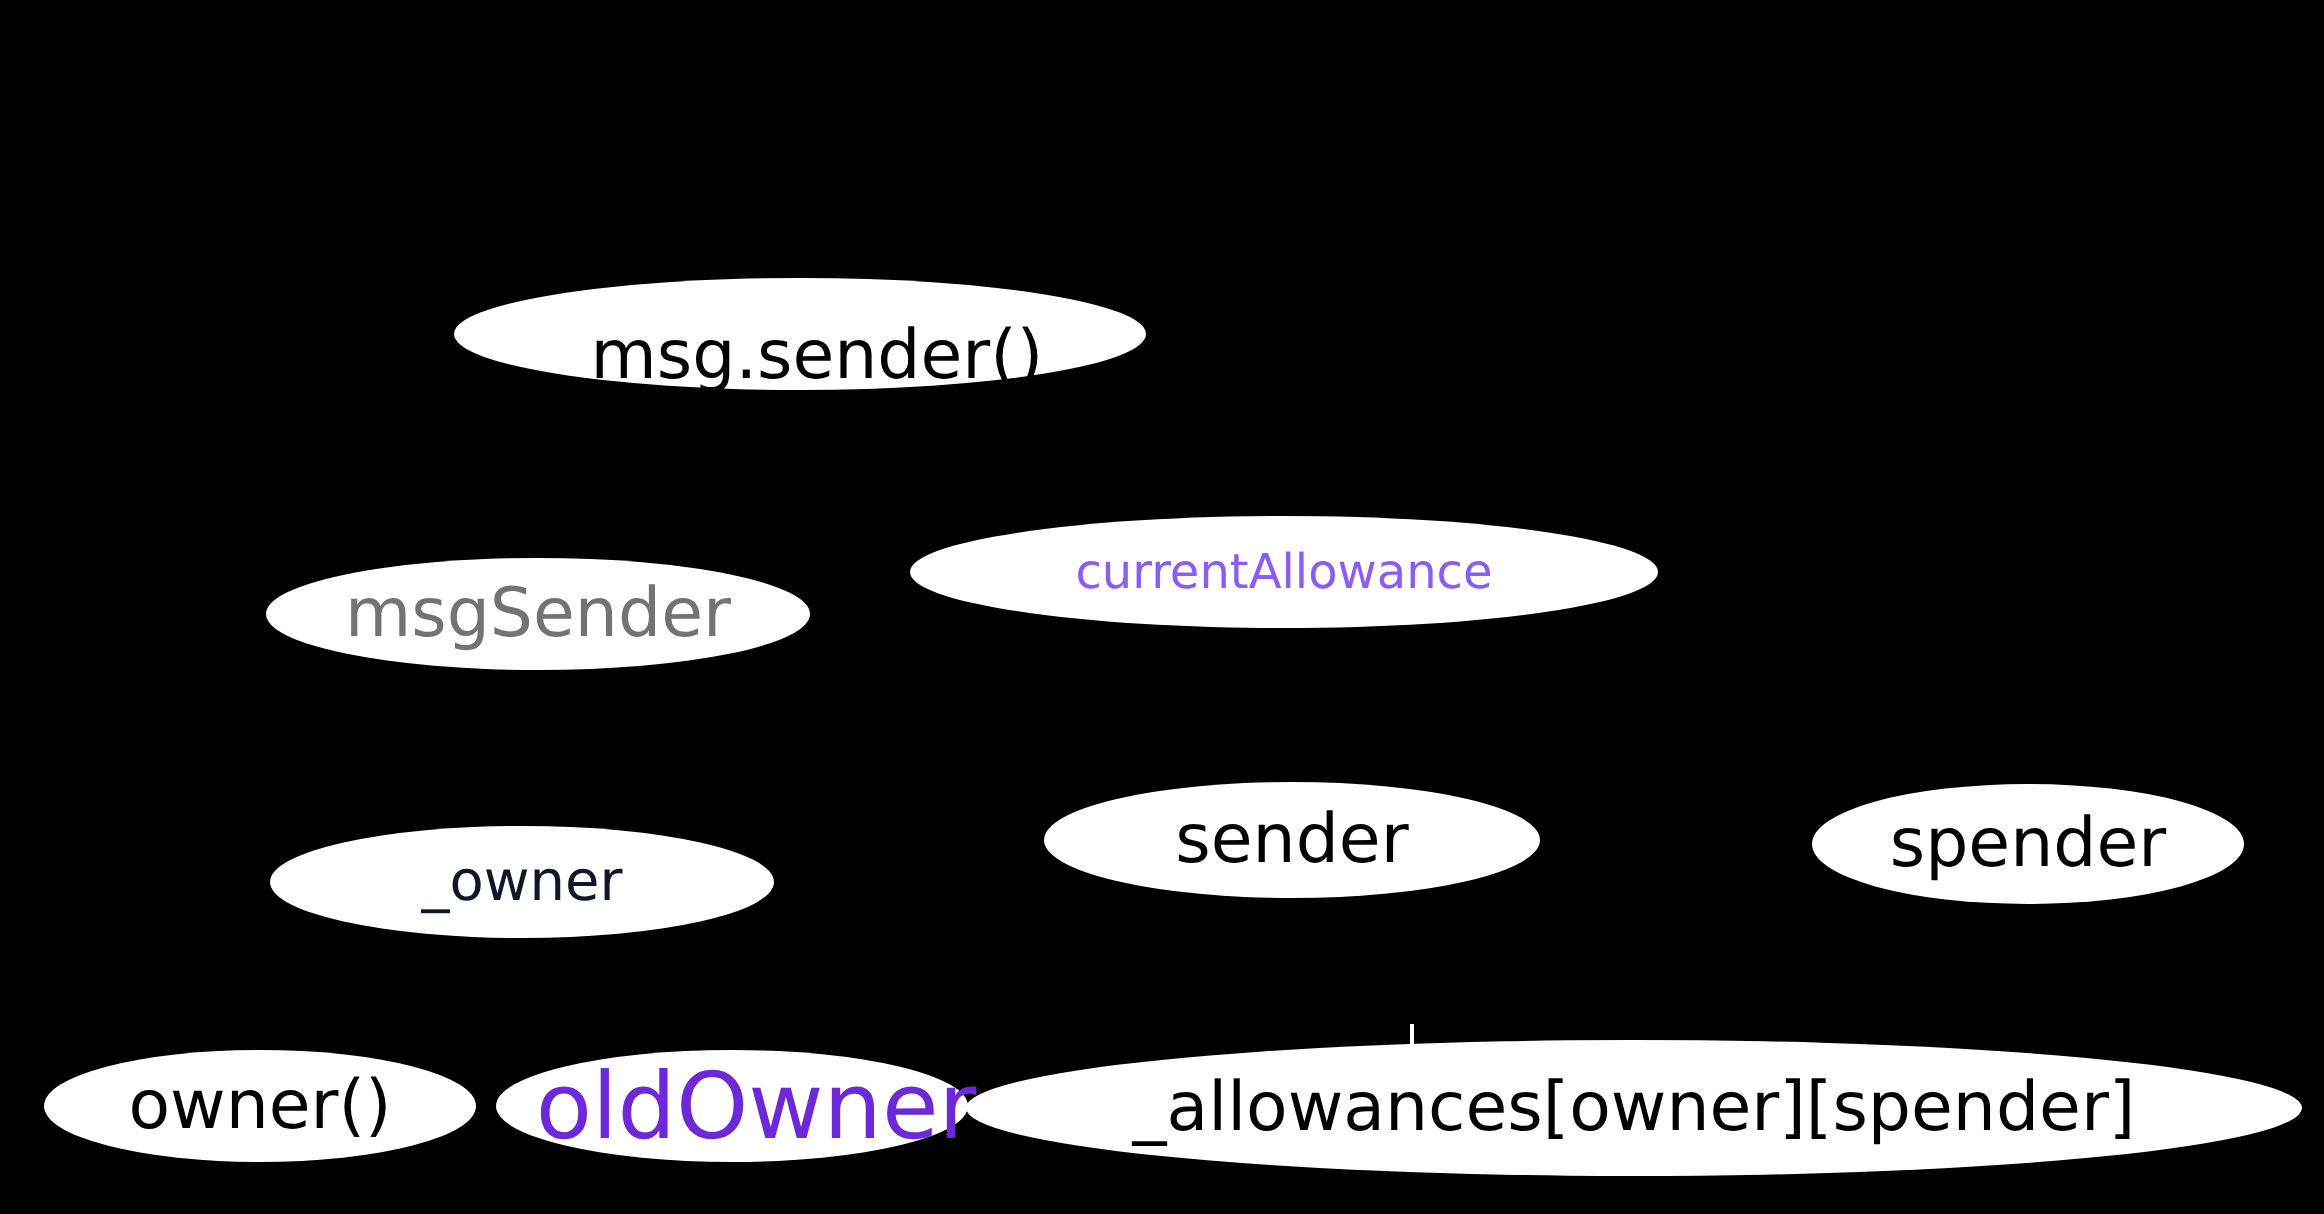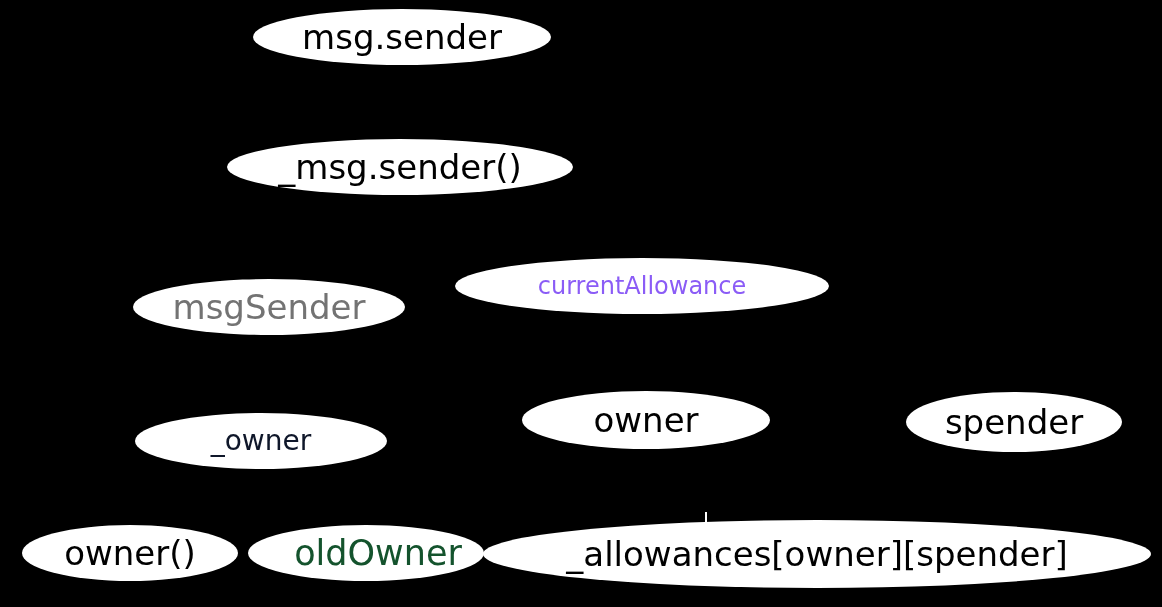--- a/index.html
+++ b/index.html
@@ -41,44 +41,41 @@
   .edge-stub {
     position: absolute;
     background: #ffffff;
   }
 </style>
 </head>
 <body>
 
 <div id="canvas" style="background: rgb(0, 0, 0);">
 
-<div class="node" style="left: 253px; top: 9px; width: 298px; height: 56px; background: rgb(255, 255, 255);">
-      <span class="node-label" style="font-size: 34px; color: rgb(0, 0, 0);">msg.sender</span>
-    </div>
-    <div class="node overflow" style="left: 227px; top: 139px; width: 346px; height: 56px; background: rgb(255, 255, 255);">
+    <div class="node overflow" style="left: 227px; top: 139px; width: 346px; height: 56px; background: rgb(255, 255, 255); align-items: flex-end;">
       <span class="node-label" style="font-size: 34px; color: rgb(0, 0, 0);">_msg.sender()</span>
     </div>
     <div class="node" style="left: 133px; top: 279px; width: 272px; height: 56px; background: rgb(255, 255, 255);">
       <span class="node-label" style="font-size: 34px; color: #737373;">msgSender</span>
     </div>
     <div class="node overflow" style="left: 455px; top: 258px; width: 374px; height: 56px; background: rgb(255, 255, 255);">
       <span class="node-label" style="font-size: 24px; color: #8b5cf6;">currentAllowance</span>
     </div>
     <div class="node overflow" style="left: 135px; top: 413px; width: 252px; height: 56px; background: rgb(255, 255, 255);">
       <span class="node-label" style="font-size: 28px; color: #0f172a;">_owner</span>
     </div>
     <div class="node" style="left: 522px; top: 391px; width: 248px; height: 58px; background: rgb(255, 255, 255);">
-      <span class="node-label" style="font-size: 34px; color: rgb(0, 0, 0);">owner</span>
+      <span class="node-label" style="font-size: 34px; color: rgb(0, 0, 0);">sender</span>
     </div>
     <div class="node" style="left: 906px; top: 392px; width: 216px; height: 60px; background: rgb(255, 255, 255); text-align: center;">
       <span class="node-label" style="font-size: 34px; color: rgb(0, 0, 0);">spender</span>
     </div>
     <div class="node" style="left: 22px; top: 525px; width: 216px; height: 56px; background: rgb(255, 255, 255);">
       <span class="node-label" style="font-size: 34px; color: rgb(0, 0, 0);">owner()</span>
     </div>
     <div class="node" style="left: 248px; top: 525px; width: 236px; height: 56px; background: rgb(255, 255, 255);">
-      <span class="node-label" style="font-size: 35px; color: #14532d; margin-left: 24px;">oldOwner</span>
+      <span class="node-label" style="font-size: 46px; color: #6d28d9; margin-left: 24px;">oldOwner</span>
     </div>
     <div class="node overflow" style="left: 483px; top: 520px; width: 668px; height: 68px; background: rgb(255, 255, 255);">
       <span class="node-label" style="font-size: 34px; color: rgb(0, 0, 0);">_allowances[owner][spender]</span>
     </div>
     <div class="edge-stub" style="left: 705px; top: 512px; width: 2px; height: 10px;"></div>
   </div>
 
 </body></html>

